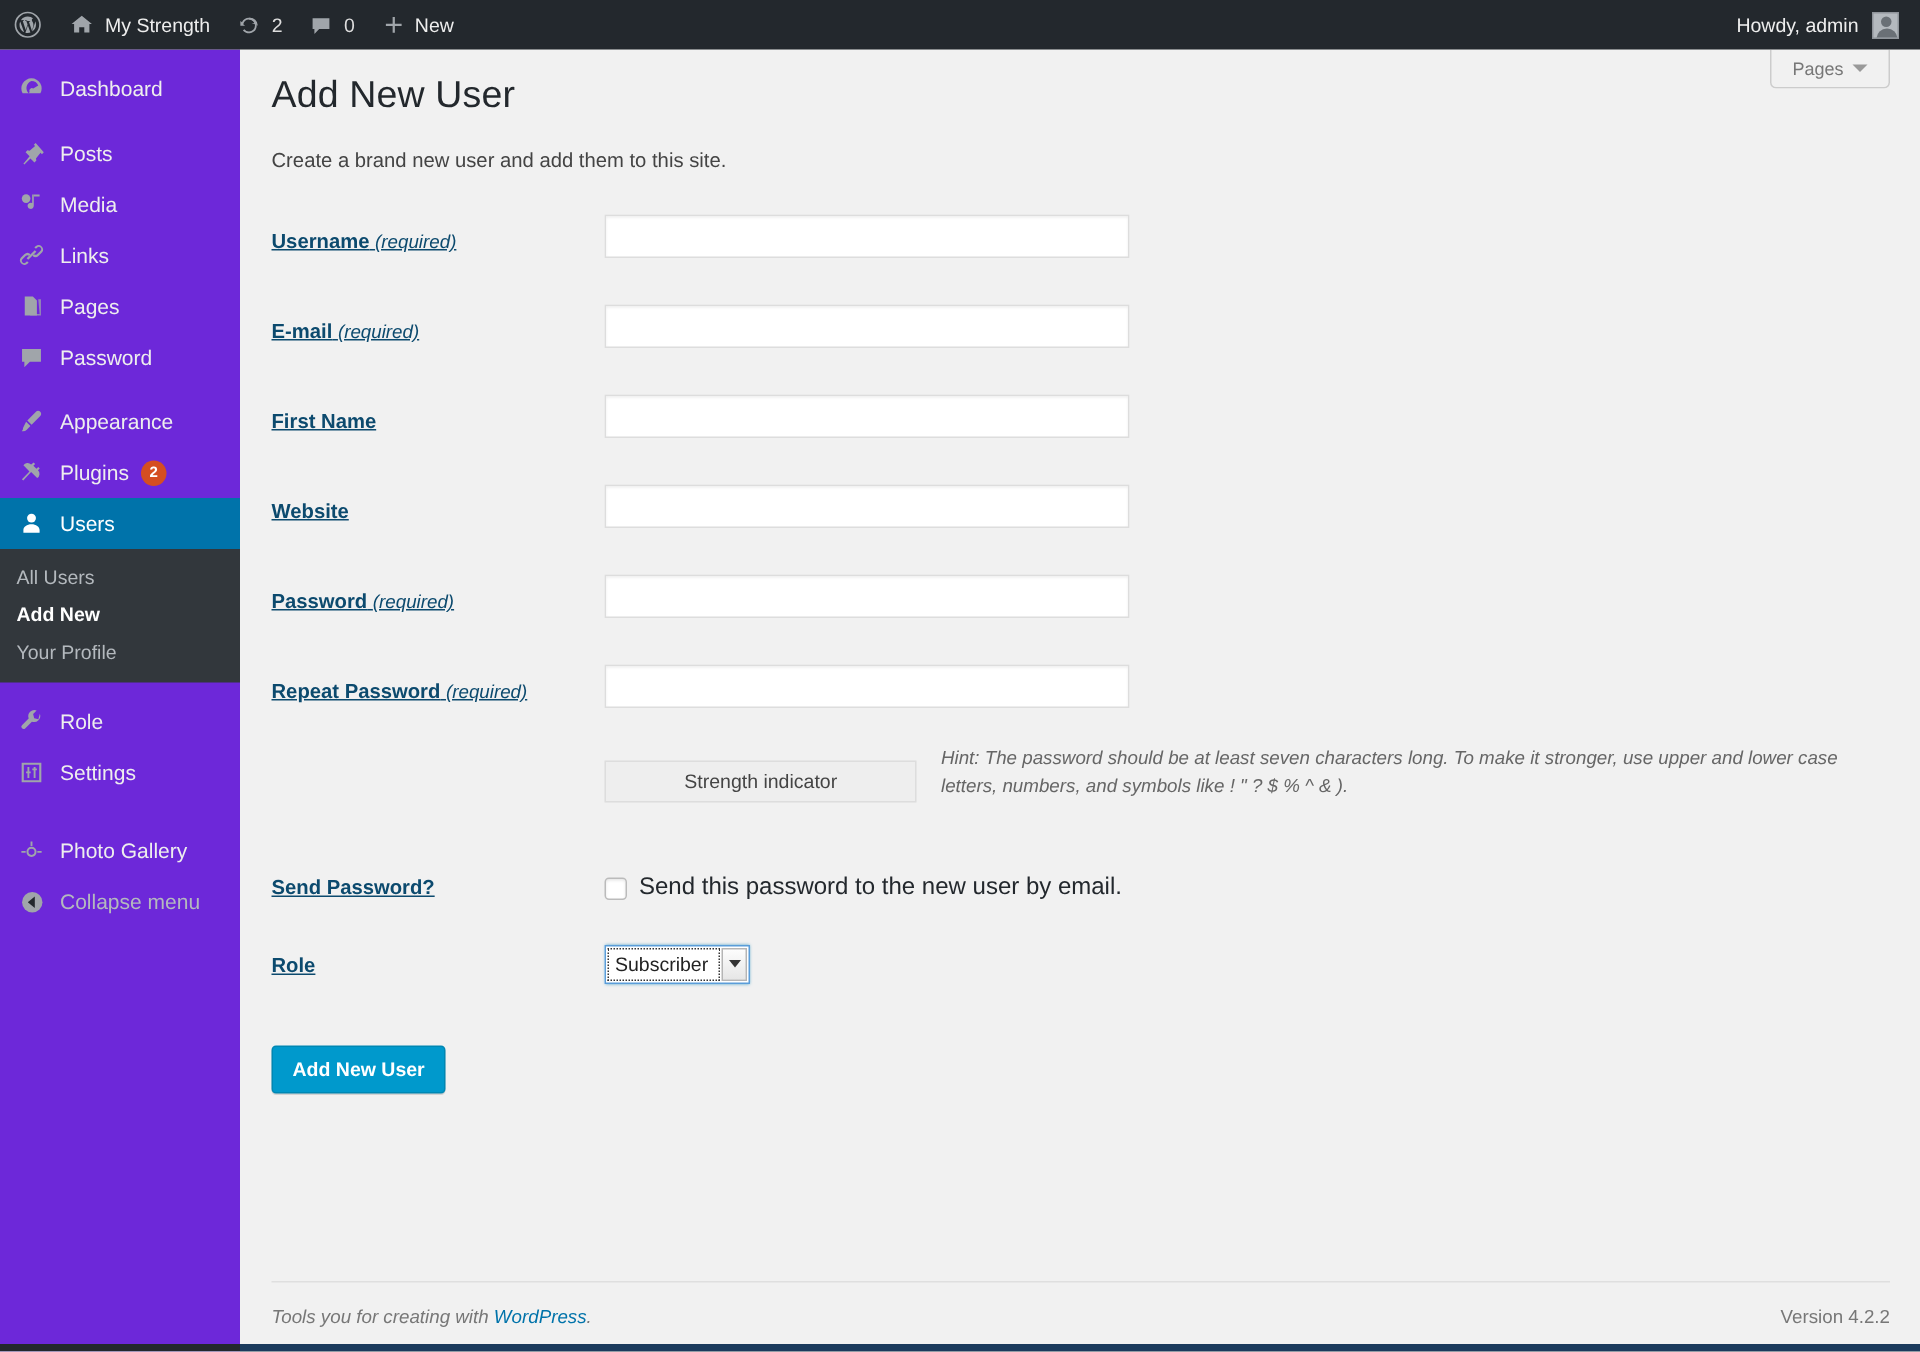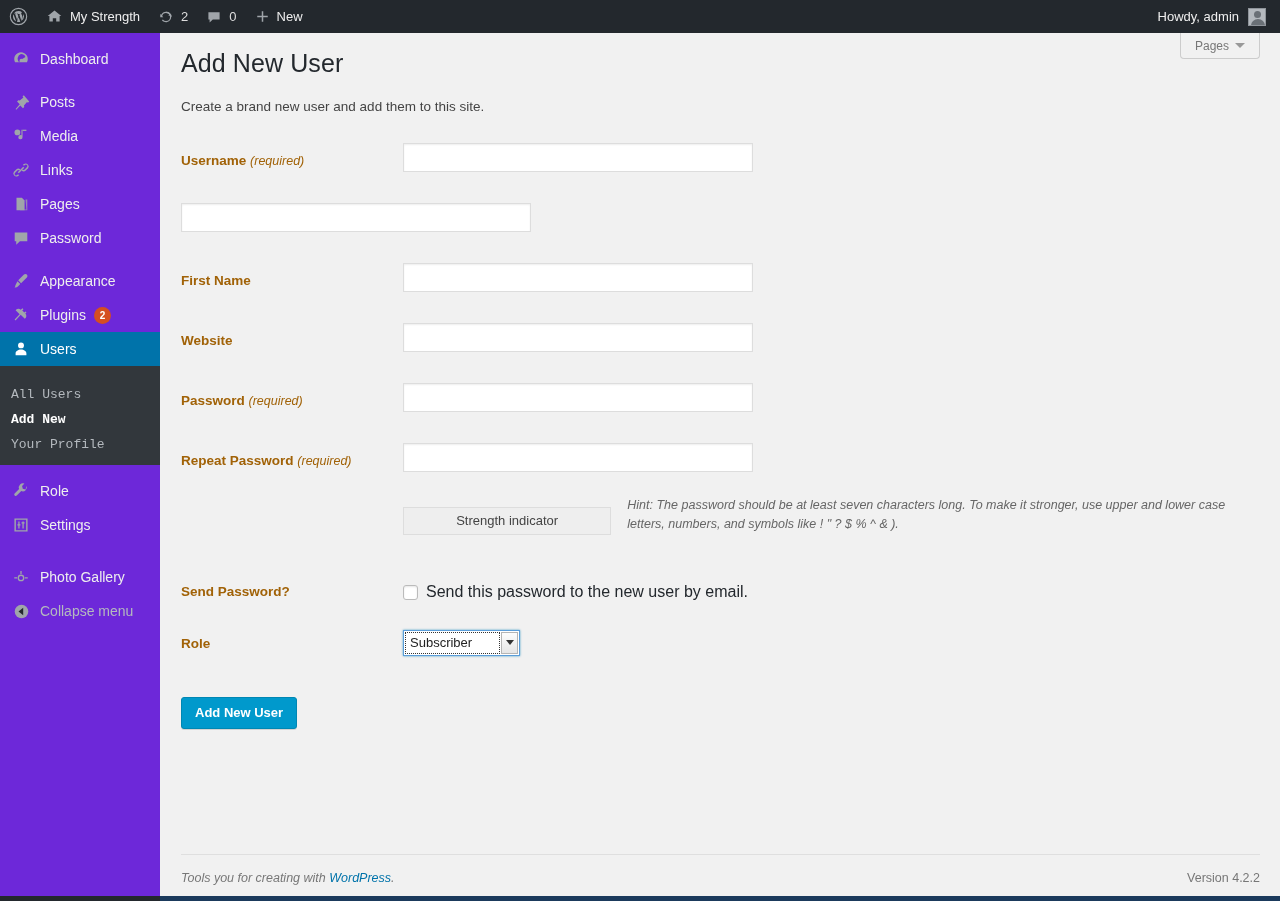--- a/index.html
+++ b/index.html
@@ -78,21 +78,21 @@
   }
   .menu-sep { height: 9px; }
   .badge {
     margin-left: 8px;
     background: #d54e21; color: #fff;
     font-size: 10px; font-weight: bold;
     min-width: 17px; height: 17px; line-height: 17px;
     border-radius: 9px; text-align: center; padding: 0 5px;
   }
   
-  #submenu { background: #32373c; padding: 16px 0 8px 0; font-family: Liberation Mono, monospace; }
+  #submenu { background: #32373c; padding: 6px 0 8px 0; }
   .submenu-item {
     display: block; padding: 5px 0 5px 11px;
     font-size: 13px; color: #b4b9be; cursor: pointer;
   }
   .submenu-item.current { color: #fff; font-weight: bold; }
 
   
   #content {
     position: absolute; top: 33px; left: 160px;
     width: 1120px; height: 868px;
@@ -123,22 +123,23 @@
     position: absolute; left: 21px; top: 66px;
     font-size: 13.5px; color: #444;
   }
 
   
   #form { position: absolute; left: 21px; top: 110px; width: 1080px; }
   .frow { display: flex; align-items: flex-start; margin-bottom: 0; }
   .frow-h { height: 60px; }
   .flabel {
     width: 222px; flex: 0 0 222px;
-    font-size: 13.5px; font-weight: bold; color: #a16207;
+    font-size: 13.5px; font-weight: bold; color: #0c4a6e;
     padding-top: 10px;
+    text-decoration: underline;
   }
   .flabel .req { font-weight: normal; font-style: italic; font-size: 12.5px; }
   .finput {
     width: 350px; height: 29px;
     background: #fff; border: 1px solid #ddd;
     box-shadow: inset 0 1px 2px rgba(0,0,0,.07);
     border-radius: 0;
   }
   .pw-row { display: flex; align-items: flex-end; }
   #strength {
@@ -154,21 +155,21 @@
   }
   .checkbox {
     width: 15px; height: 15px; background: #fff;
     border: 1px solid #bbb; border-radius: 3px;
     box-shadow: inset 0 1px 2px rgba(0,0,0,.1);
     margin-top: 11px; cursor: pointer;
   }
   .cb-label { font-size: 16px; color: #23282d; margin-left: 8px; padding-top: 9px; }
   .select-wrap {
     margin-top: 4px;
-    width: 117px; height: 26px;
+    width: 97px; height: 26px;
     border: 1px solid #5b9dd9;
     box-shadow: 0 0 2px rgba(30,140,190,.8);
     background: #fff;
     display: flex; align-items: stretch;
     cursor: pointer;
   }
   .select-face {
     flex: 1 1 auto; margin: 1px;
     border: 1px dotted #333;
     display: flex; align-items: center;
@@ -432,20 +433,24 @@
 
     <div class="frow frow-h">
       <div class="flabel">
         <span>Username</span>
         <span class="req">(required)</span>
       </div>
       <input class="finput" type="text" value="" style="">
     </div>
 
     <div class="frow frow-h">
+      <div class="flabel">
+        <span>E-mail</span>
+        <span class="req">(required)</span>
+      </div>
       <input class="finput" type="text" value="" style="">
     </div>
 
     <div class="frow frow-h">
       <div class="flabel">
         <span>First Name</span>
       </div>
       <input class="finput" type="text" value="" style="">
     </div>
 

